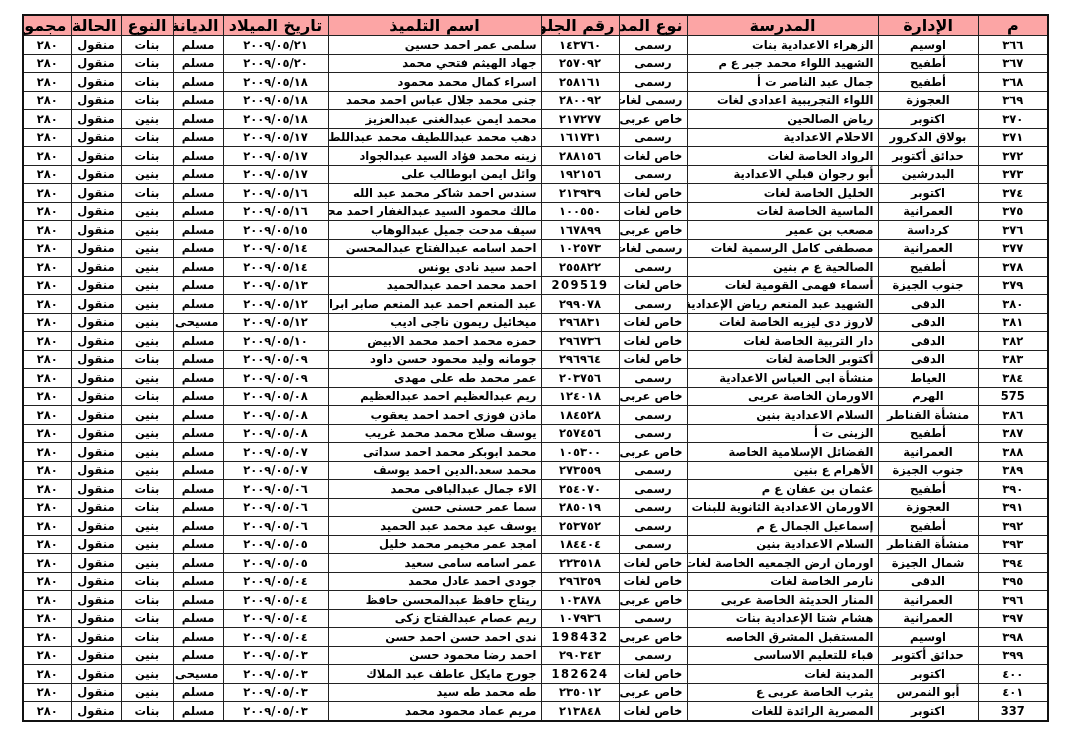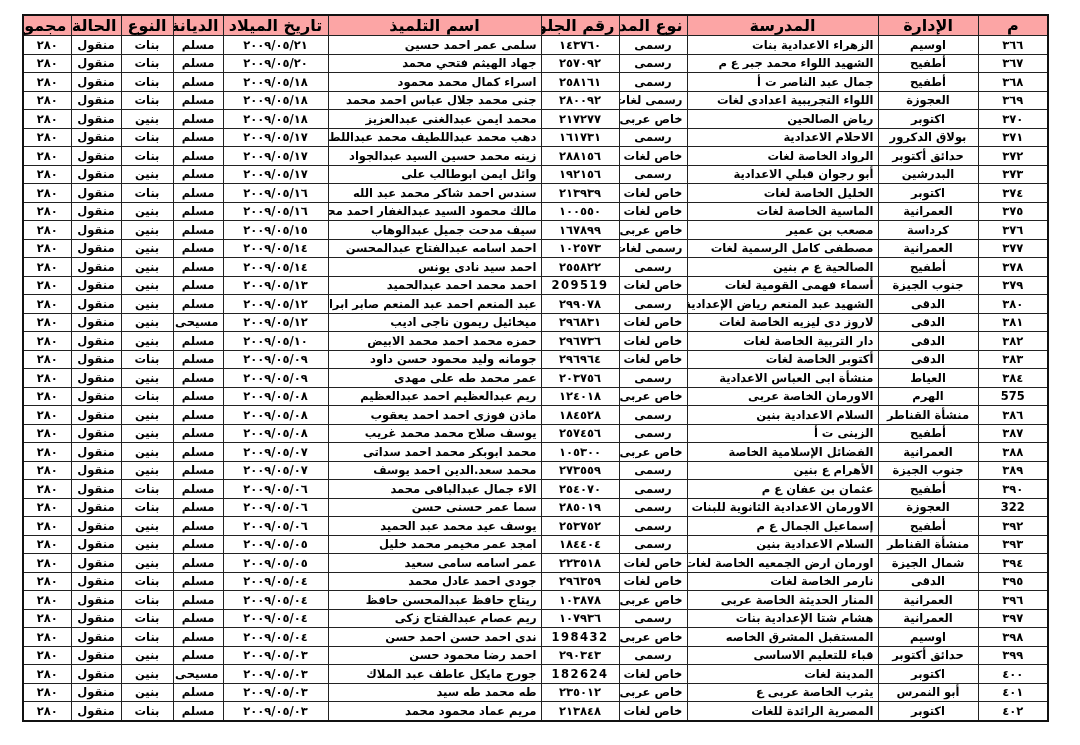--- a/index.html
+++ b/index.html
@@ -124,21 +124,21 @@
           <td class="c">بنات</td>
           <td class="c">منقول</td>
           <td class="c">٢٨٠</td>
         </tr>
         <tr>
           <td class="c">٣٧٢</td>
           <td class="c">حدائق أكتوبر</td>
           <td class="r">الرواد الخاصة لغات</td>
           <td class="c">خاص لغات</td>
           <td class="num">٢٨٨١٥٦</td>
-          <td class="r">زينه محمد حسين السيد عبدالجواد</td>
+          <td class="r">زينه محمد فؤاد السيد عبدالجواد</td>
           <td class="num">٢٠٠٩/٠٥/١٧</td>
           <td class="c">مسلم</td>
           <td class="c">بنات</td>
           <td class="c">منقول</td>
           <td class="c">٢٨٠</td>
         </tr>
         <tr>
           <td class="c">٣٧٣</td>
           <td class="c">البدرشين</td>
           <td class="r">أبو رجوان قبلي الاعدادية</td>
@@ -366,21 +366,21 @@
           <td class="c">رسمى</td>
           <td class="num">٢٥٤٠٧٠</td>
           <td class="r">الاء جمال عبدالباقى محمد</td>
           <td class="num">٢٠٠٩/٠٥/٠٦</td>
           <td class="c">مسلم</td>
           <td class="c">بنات</td>
           <td class="c">منقول</td>
           <td class="c">٢٨٠</td>
         </tr>
         <tr>
-          <td class="c">322</td>
+          <td class="c">٣٩١</td>
           <td class="c">العجوزة</td>
           <td class="r">الاورمان الاعدادية الثانوية للبنات</td>
           <td class="c">رسمى</td>
           <td class="num">٢٨٥٠١٩</td>
           <td class="r">سما عمر حسنى حسن</td>
           <td class="num">٢٠٠٩/٠٥/٠٦</td>
           <td class="c">مسلم</td>
           <td class="c">بنات</td>
           <td class="c">منقول</td>
           <td class="c">٢٨٠</td>
@@ -509,21 +509,21 @@
           <td class="c">خاص عربى</td>
           <td class="num">٢٣٥٠١٢</td>
           <td class="r">طه محمد طه سيد</td>
           <td class="num">٢٠٠٩/٠٥/٠٣</td>
           <td class="c">مسلم</td>
           <td class="c">بنين</td>
           <td class="c">منقول</td>
           <td class="c">٢٨٠</td>
         </tr>
         <tr>
-          <td class="c">٤٠٢</td>
+          <td class="c">337</td>
           <td class="c">اكتوبر</td>
           <td class="r">المصرية الرائدة للغات</td>
           <td class="c">خاص لغات</td>
           <td class="num">٢١٣٨٤٨</td>
           <td class="r">مريم عماد محمود محمد</td>
           <td class="num">٢٠٠٩/٠٥/٠٣</td>
           <td class="c">مسلم</td>
           <td class="c">بنات</td>
           <td class="c">منقول</td>
           <td class="c">٢٨٠</td>

